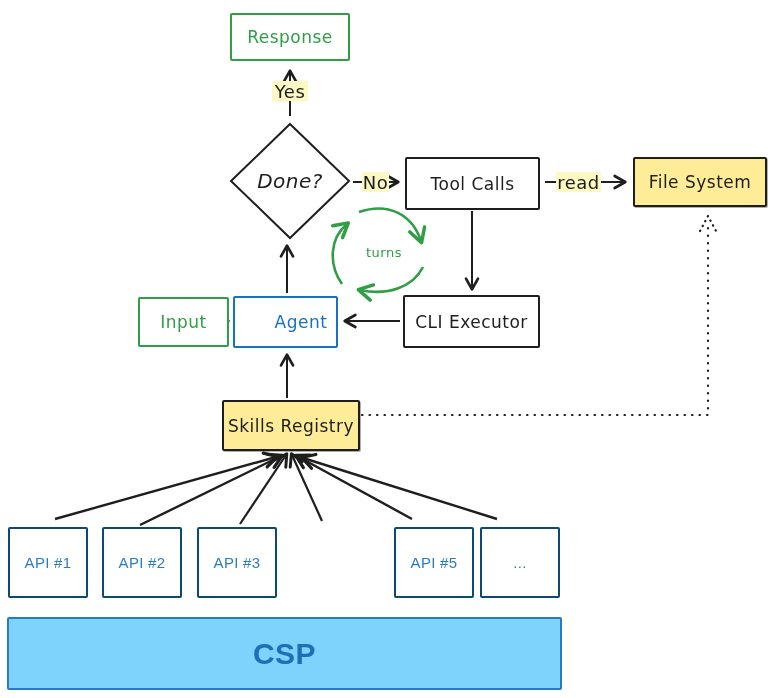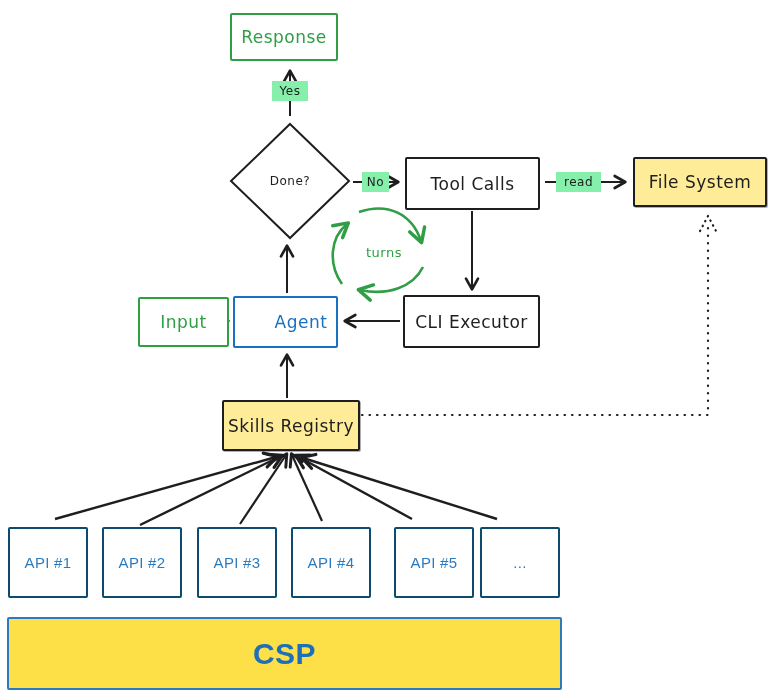--- a/index.html
+++ b/index.html
@@ -25,36 +25,36 @@
   }
   .node.green{border-color:#2f9e44;color:#2f9e44;}
   .node.blue{border-color:#1971c2;color:#1971c2;}
   .node.yellow{background:#ffec99;border-color:#1e1e1e;color:#1e1e1e;box-shadow:1px 1px 0 rgba(30,30,30,0.35);}
   .node.api{
     border:2px solid #0c4a6e;color:#2b7cbf;
     font-family:"Liberation Sans", sans-serif;
     font-size:15px;letter-spacing:0.3px;
   }
   .node.csp{
-    background:#fde047;border:2px solid #2b7abf;color:#1c6fb8;
+    background:#7dd3fc;border:2px solid #2b7abf;color:#1c6fb8;
     font-family:"Liberation Sans", sans-serif;
     font-size:30px;font-weight:600;letter-spacing:0.5px;
   }
   .edge-label{
     position:absolute;
     display:flex;align-items:center;justify-content:center;
-    background:#86efac;
-    font-size:12px;
+    background:#fef9c3;
+    font-size:18px;
     letter-spacing:0.5px;
   }
   .edge-label.green{color:#2f9e44;background:transparent;font-size:13px;}
   .free-label{
     position:absolute;
     display:flex;align-items:center;justify-content:center;
-    font-size:12px;letter-spacing:0.5px;
+    font-size:20px;letter-spacing:0.5px;font-style:italic;
   }
 </style>
 </head>
 <body>
 
 <div id="canvas">
 
   <svg id="edges" width="778" height="698" viewBox="0 0 778 698">
     <defs>
       <marker id="ab" viewBox="0 0 12 12" refX="9" refY="6" markerWidth="8" markerHeight="8" orient="auto-start-reverse">
@@ -91,21 +91,21 @@
     <path d="M412,519 L297,456" fill="none" stroke="#1e1e1e" stroke-width="2.4" marker-end="url(#ab)"></path>
     <path d="M497,519 L303,458" fill="none" stroke="#1e1e1e" stroke-width="2.4" marker-end="url(#ab)"></path>
 
     <path d="M342,284 C328,264 330,238 347,224" fill="none" stroke="#2f9e44" stroke-width="2.6" marker-end="url(#ag)"></path>
     <path d="M359,212 C388,202 412,214 421,241" fill="none" stroke="#2f9e44" stroke-width="2.6" marker-end="url(#ag)"></path>
     <path d="M423,267 C413,287 388,296 360,290" fill="none" stroke="#2f9e44" stroke-width="2.6" marker-end="url(#ag)"></path>
 
     <polygon points="290,124 349,181 290,238 231,181" fill="#ffffff" stroke="#1e1e1e" stroke-width="2"></polygon>
   </svg>
 
-  <div class="node green" style="left:230px;top:13px;width:108px;height:48px;">
+  <div class="node green" style="left:230px;top:13px;width:120px;height:48px;">
     <span>Response</span>
   </div>
 
   <div class="free-label" style="left:240px;top:170px;width:100px;height:22px;">Done?</div>
 
   <div class="node" style="left:405px;top:157px;width:135px;height:53px;">
     <span>Tool Calls</span>
   </div>
 
   <div class="node yellow" style="left:633px;top:157px;width:134px;height:50px;">
@@ -130,23 +130,20 @@
 
   <div class="node api" style="left:8px;top:527px;width:80px;height:71px;">
     <span>API #1</span>
   </div>
   <div class="node api" style="left:102px;top:527px;width:80px;height:71px;">
     <span>API #2</span>
   </div>
   <div class="node api" style="left:197px;top:527px;width:80px;height:71px;">
     <span>API #3</span>
   </div>
-  <div class="node api" style="left:291px;top:527px;width:80px;height:71px;">
-    <span>API #4</span>
-  </div>
   <div class="node api" style="left:386px;top:527px;width:80px;height:71px;margin-left:8px;">
     <span>API #5</span>
   </div>
   <div class="node api" style="left:480px;top:527px;width:80px;height:71px;">
     <span>...</span>
   </div>
 
   <div class="node csp" style="left:7px;top:617px;width:555px;height:73px;">
     <span>CSP</span>
   </div>

